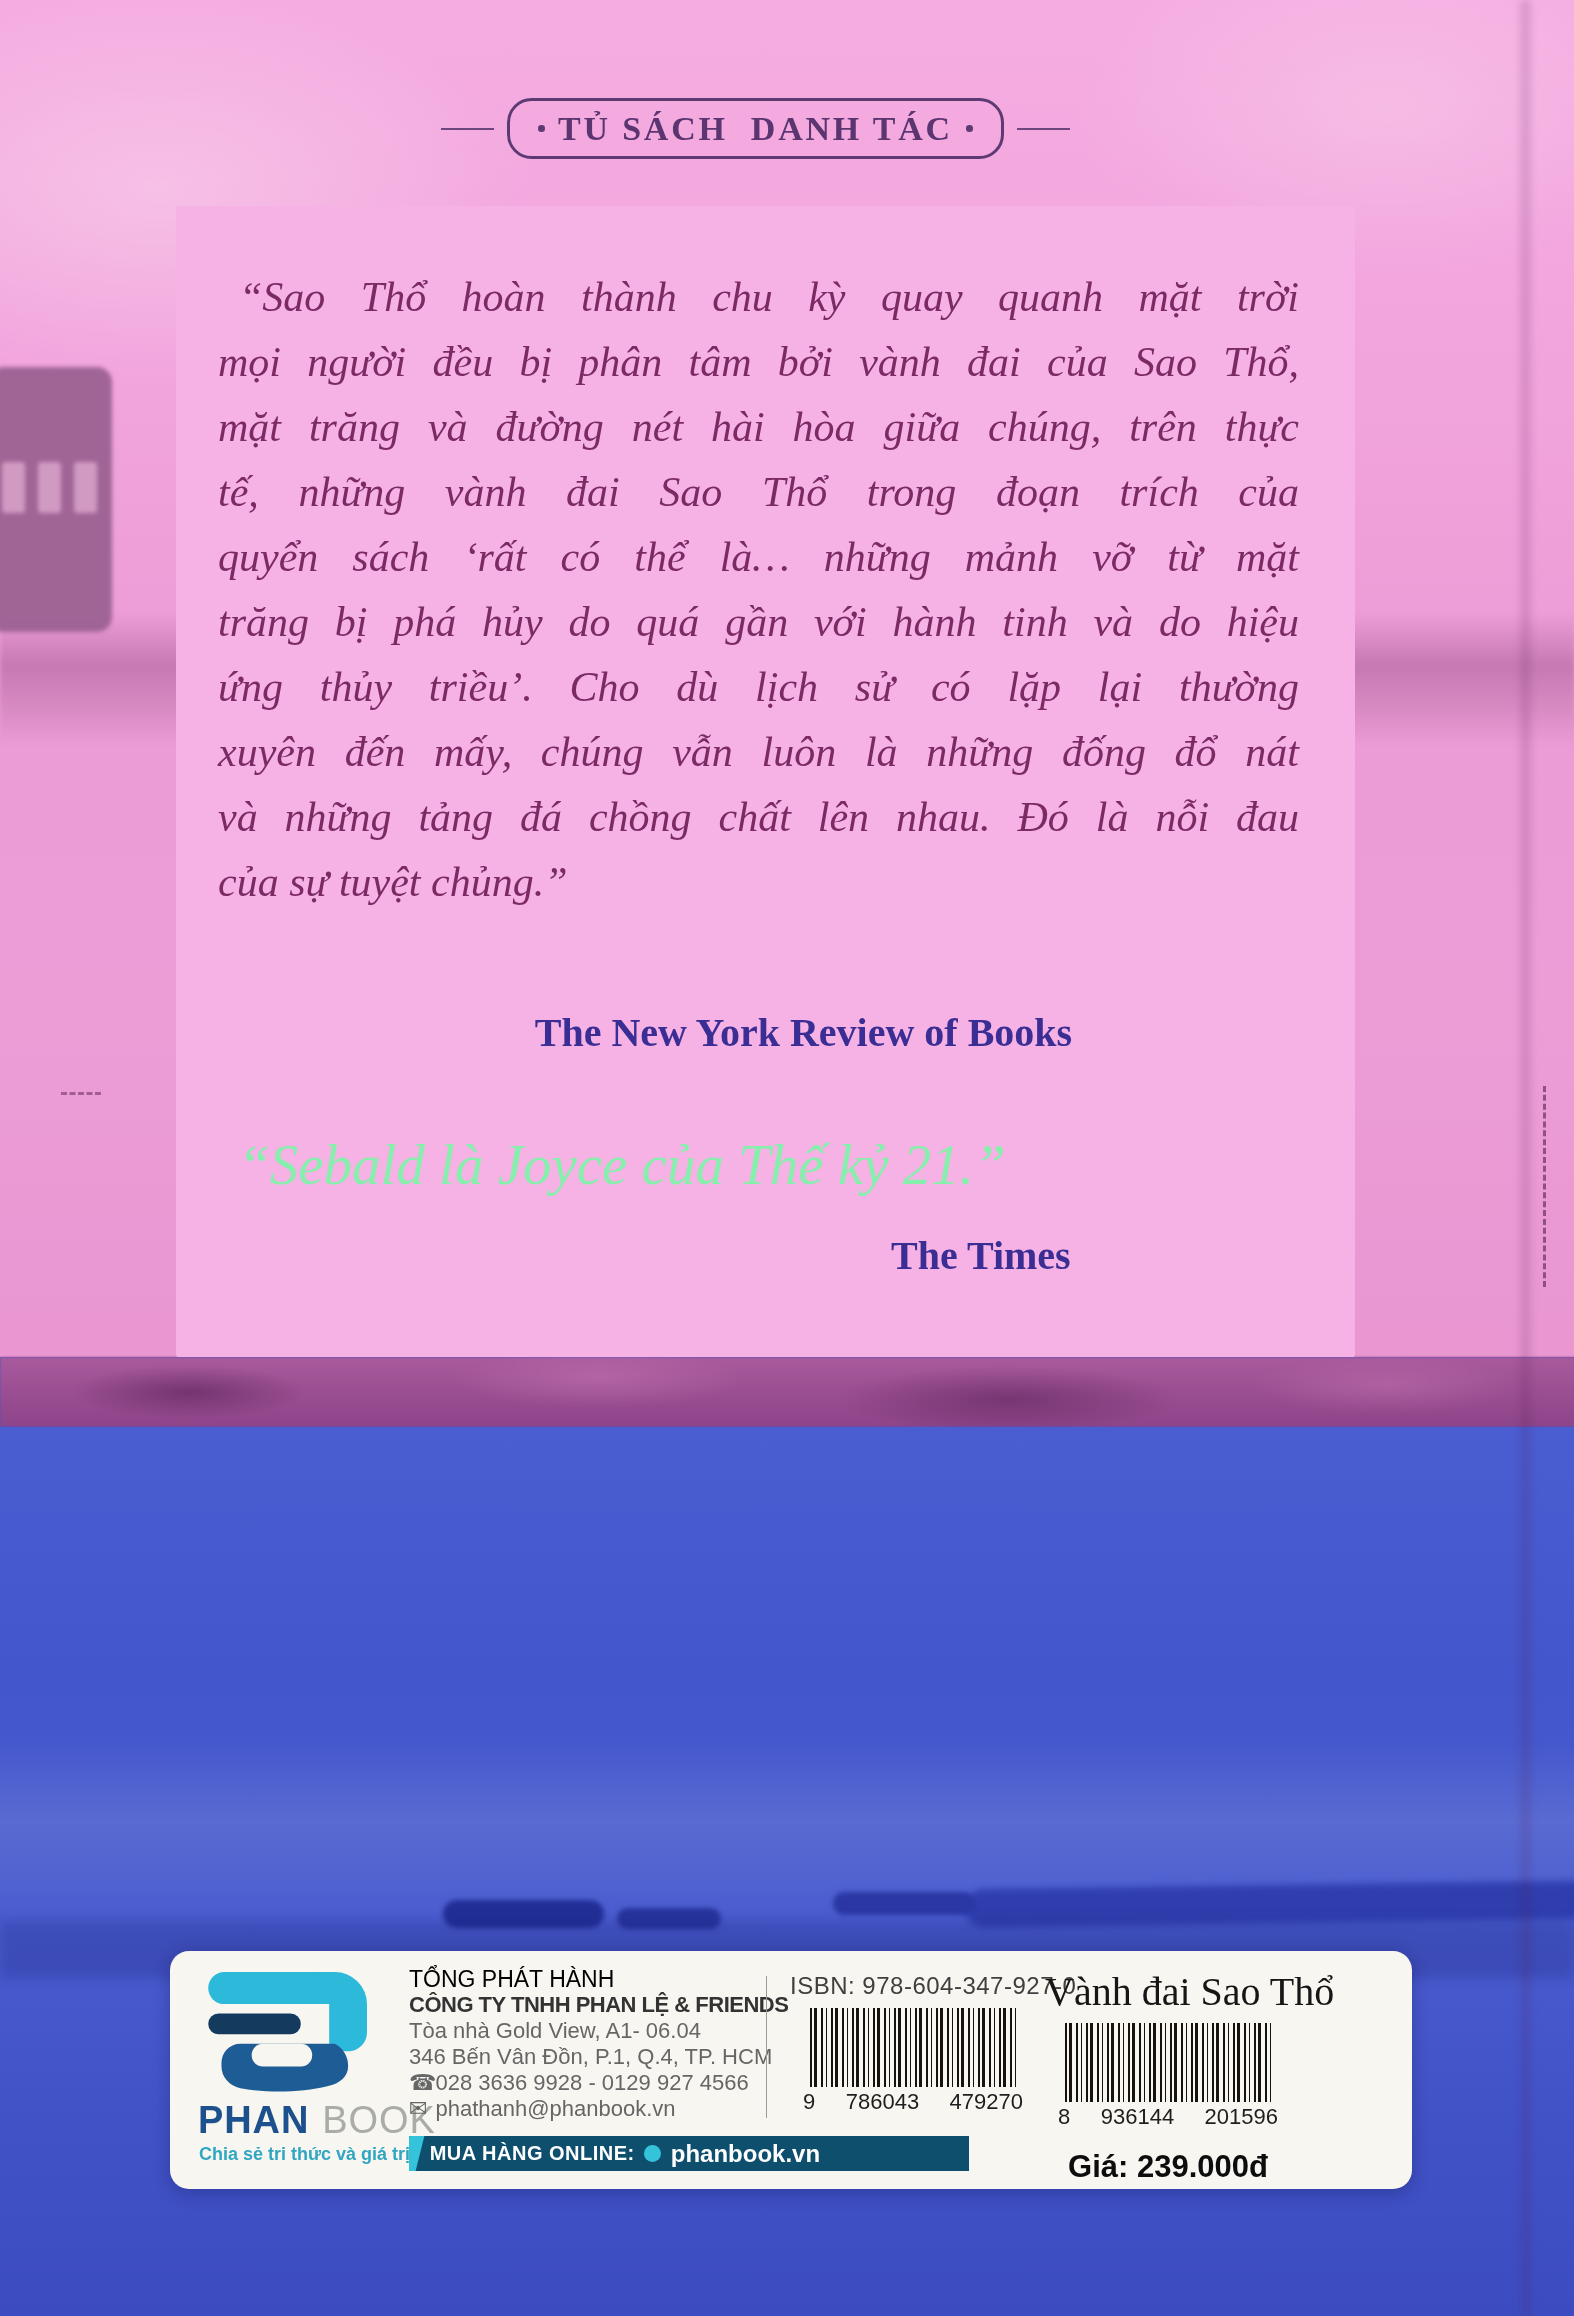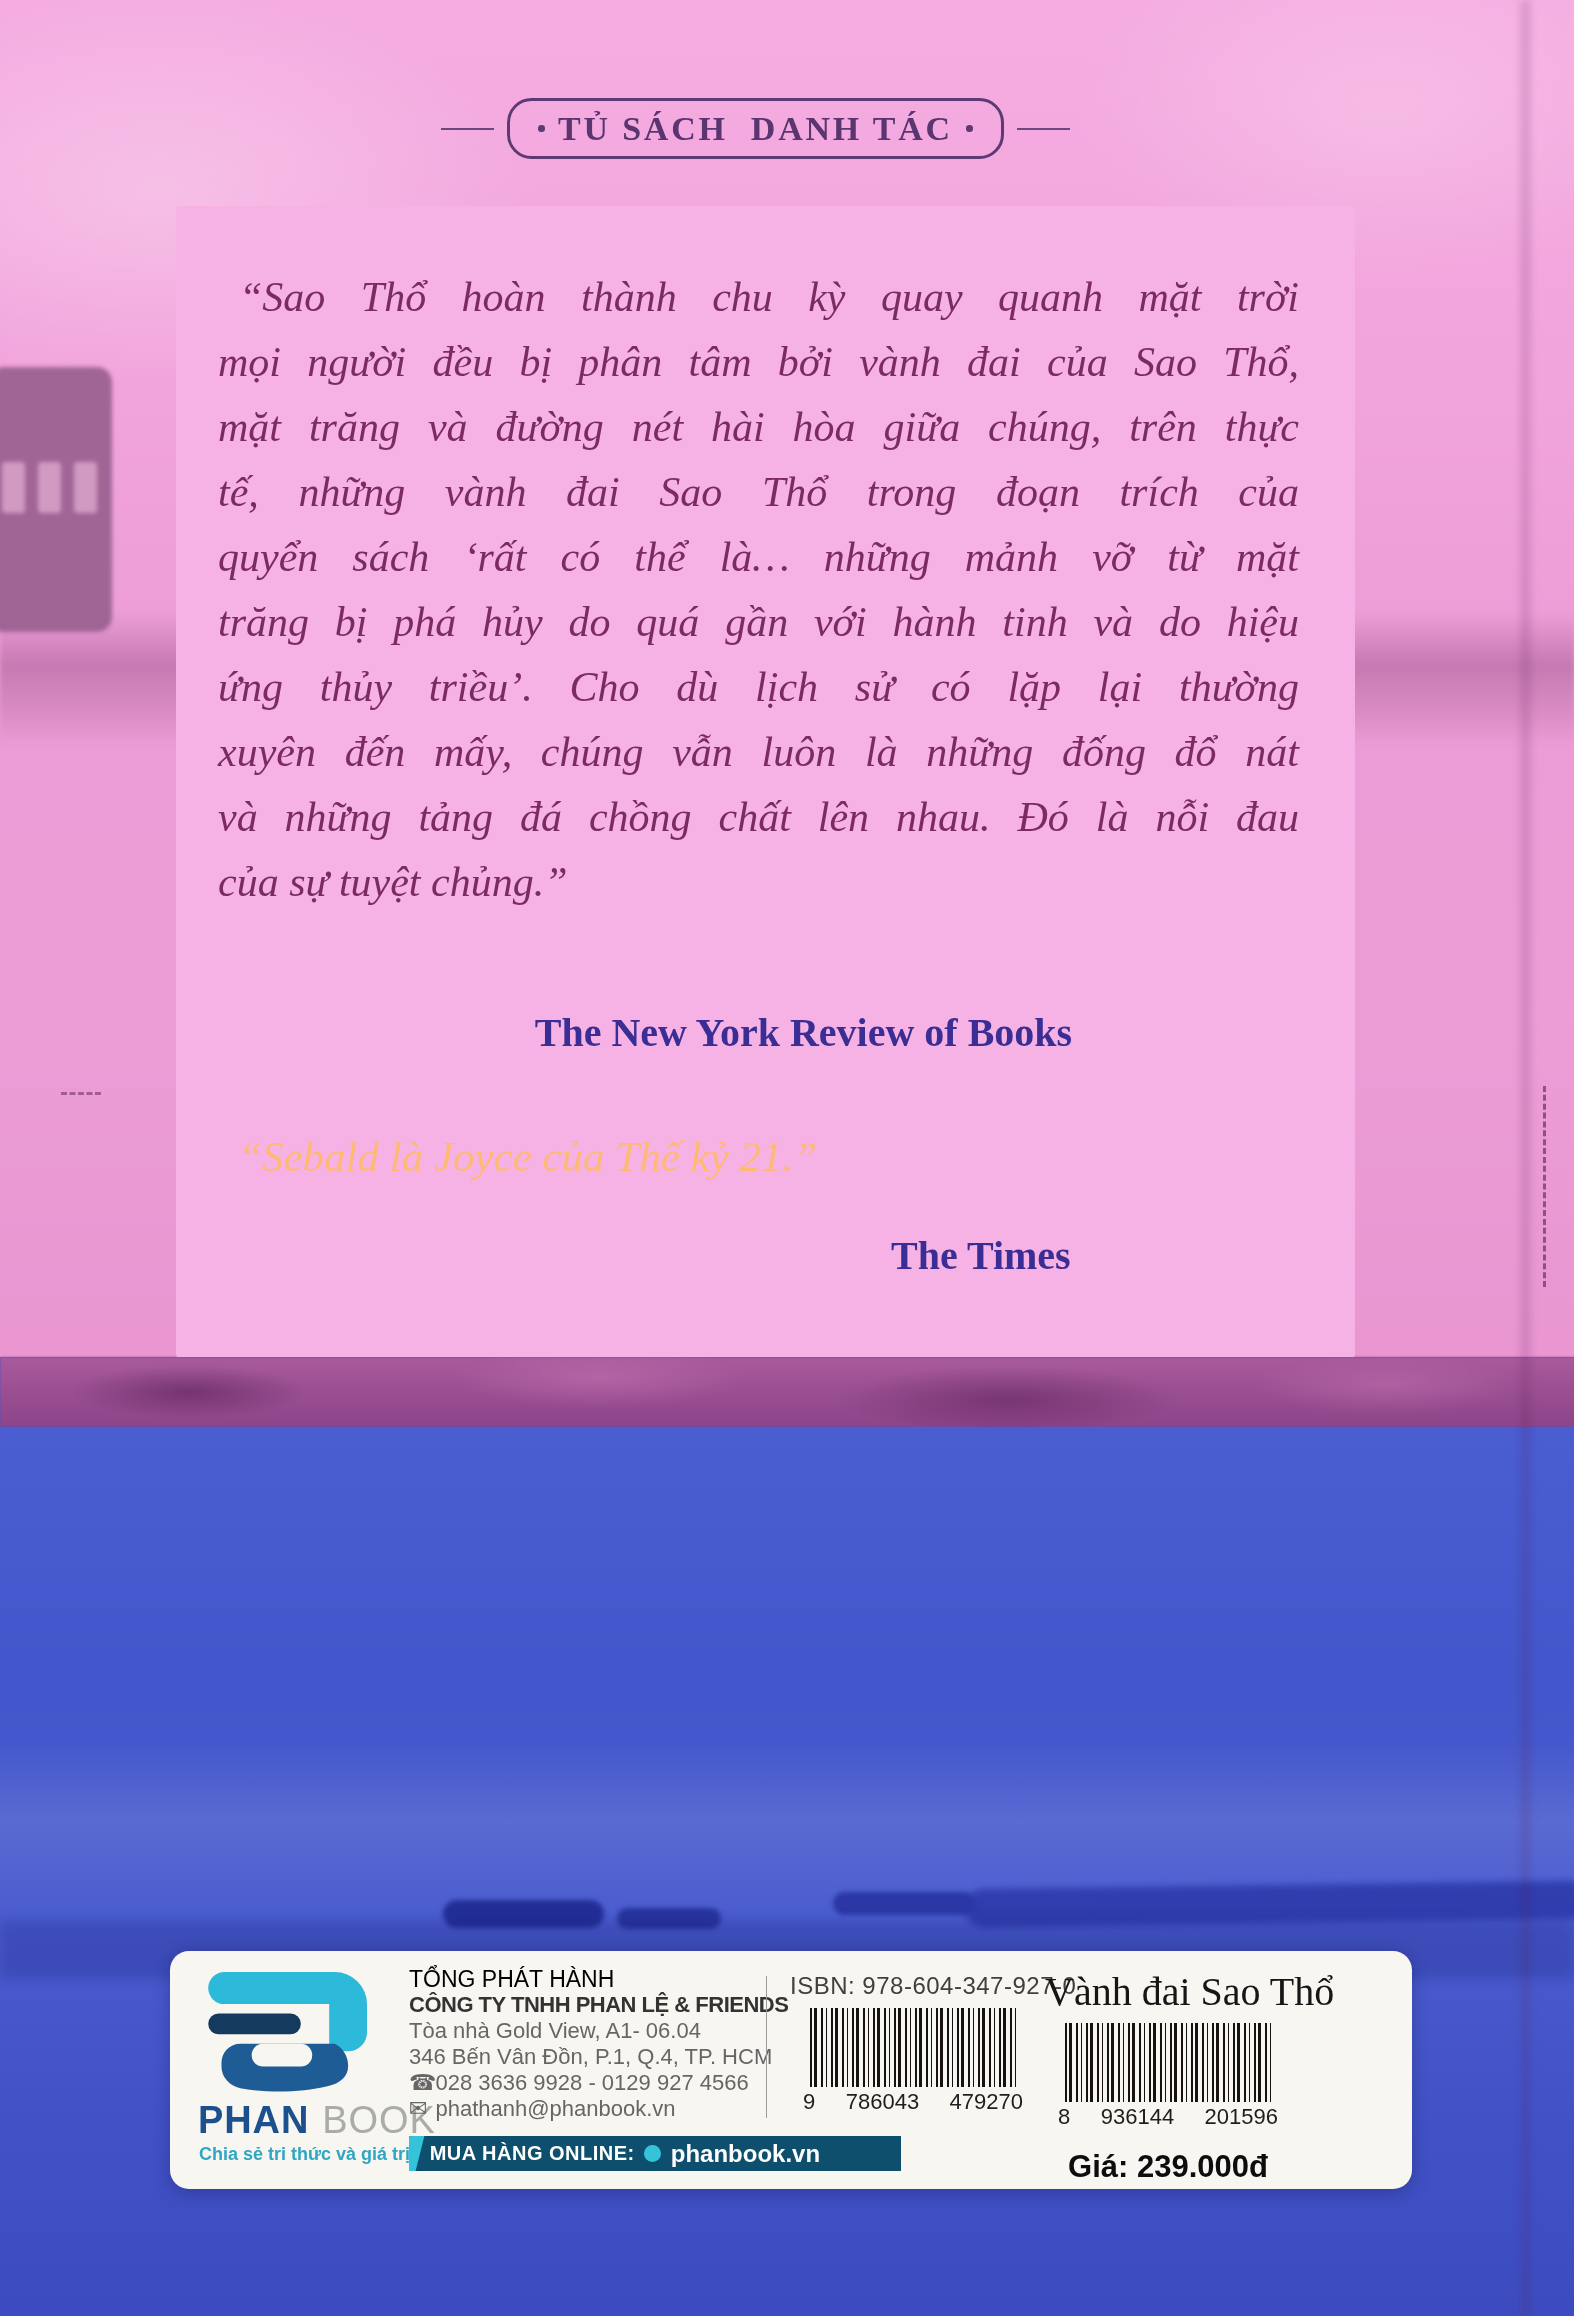--- a/index.html
+++ b/index.html
@@ -93,21 +93,21 @@
 
   .nyrb {
     position:absolute; left:218px; top:1009px; width:1081px; text-align:center;
     transform:translateX(45px);
     font-family:"Liberation Serif","DejaVu Serif",serif;
     font-weight:bold; font-size:40px; color:#3a2e94;
   }
   .sebald {
     position:absolute; left:238px; top:1132px;
     font-family:"Liberation Serif","DejaVu Serif",serif;
-    font-style:italic; font-size:43px; color:#fdba74;
+    font-style:italic; font-size:57px; color:#86efac;
   }
   .times {
     position:absolute; left:891px; top:1232px;
     font-family:"Liberation Serif","DejaVu Serif",serif;
     font-weight:bold; font-size:40px; color:#3a2e94;
   }
 
   
   .colophon {
     position:absolute; left:170px; top:1951px; width:1242px; height:238px;
@@ -118,21 +118,21 @@
   .logo-name .p1 { color:#1c518d; font-weight:bold; }
   .logo-name .p2 { color:#a9aca7; font-weight:normal;margin-left:13px; }
   .tagline { position:absolute; left:29px; top:193px; font-size:18px; font-weight:600; color:#2fa6c2; white-space:nowrap; }
 
   .dist { position:absolute; left:239px; top:15px; width:360px; color:#666; font-size:22px; line-height:26px; white-space:nowrap; }
   .dist .strong { color:#000000; font-weight:normal; font-size:23px; }
   .dist .company { color:#333; font-weight:bold; letter-spacing:-0.5px; }
   .dist .ic { display:inline-block; width:26.5px; color:#666; }
 
   .mua {
-    position:absolute; left:239px; top:185px; width:492px; height:35px;
+    position:absolute; left:239px; top:185px; width:560px; height:35px;
     background:#0e4f6e; display:flex; align-items:center; gap:9.5px; overflow:hidden;
   }
   .mua-accent { width:15px; height:35px; background:#35c3da; transform:skewX(-14deg); margin-left:-3.8px; flex:0 0 auto; }
   .mua-label { color:#fff; font-weight:bold; font-size:20px; letter-spacing:0.5px; white-space:nowrap; }
   .globe { width:17px; height:17px; border-radius:50%; background:#35c3da; flex:0 0 auto; }
   .mua-site { color:#fff; font-weight:bold; font-size:24px; white-space:nowrap; }
 
   .divider { position:absolute; left:596px; top:24.6px; height:142px; width:0; border-left:1.9px solid #9b9b9b; }
 
   .isbn-col { position:absolute; left:620px; top:21px; width:246px; text-align:center; }

